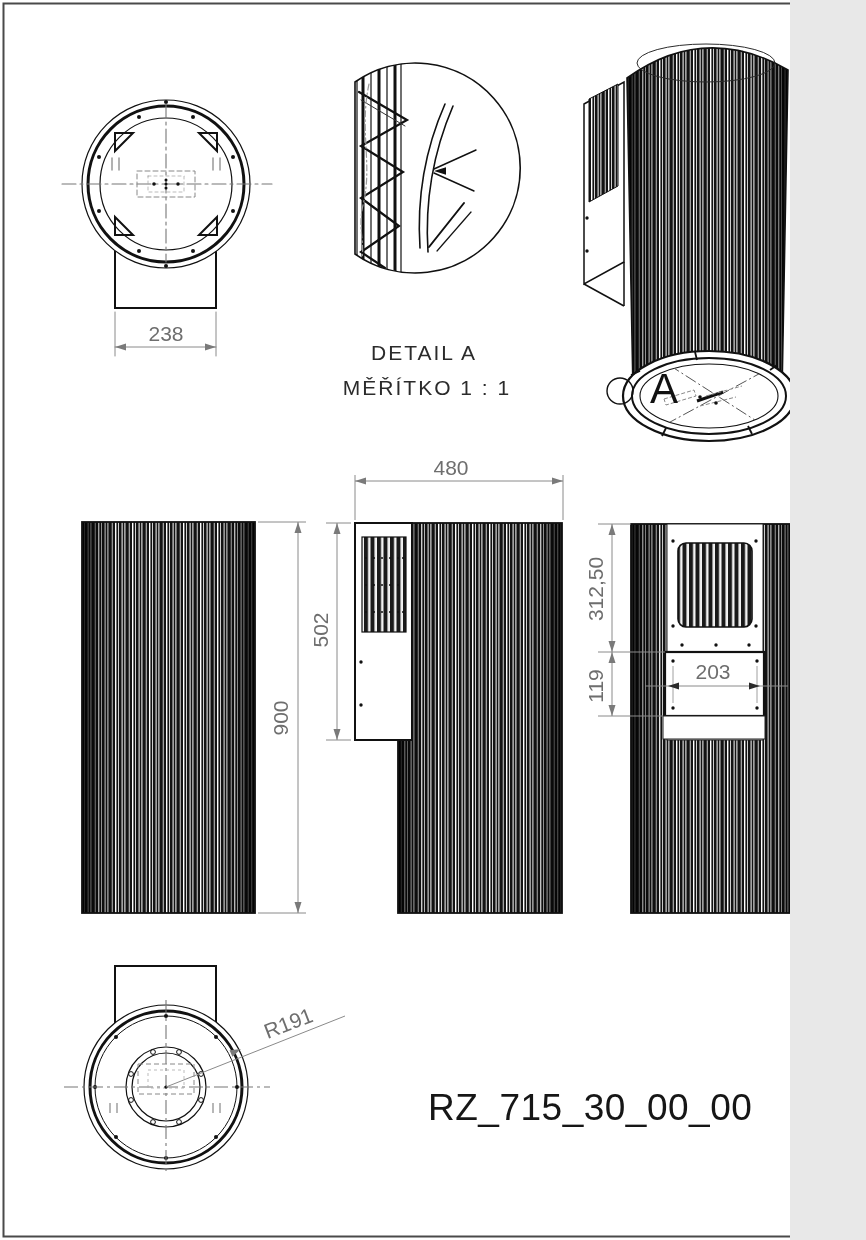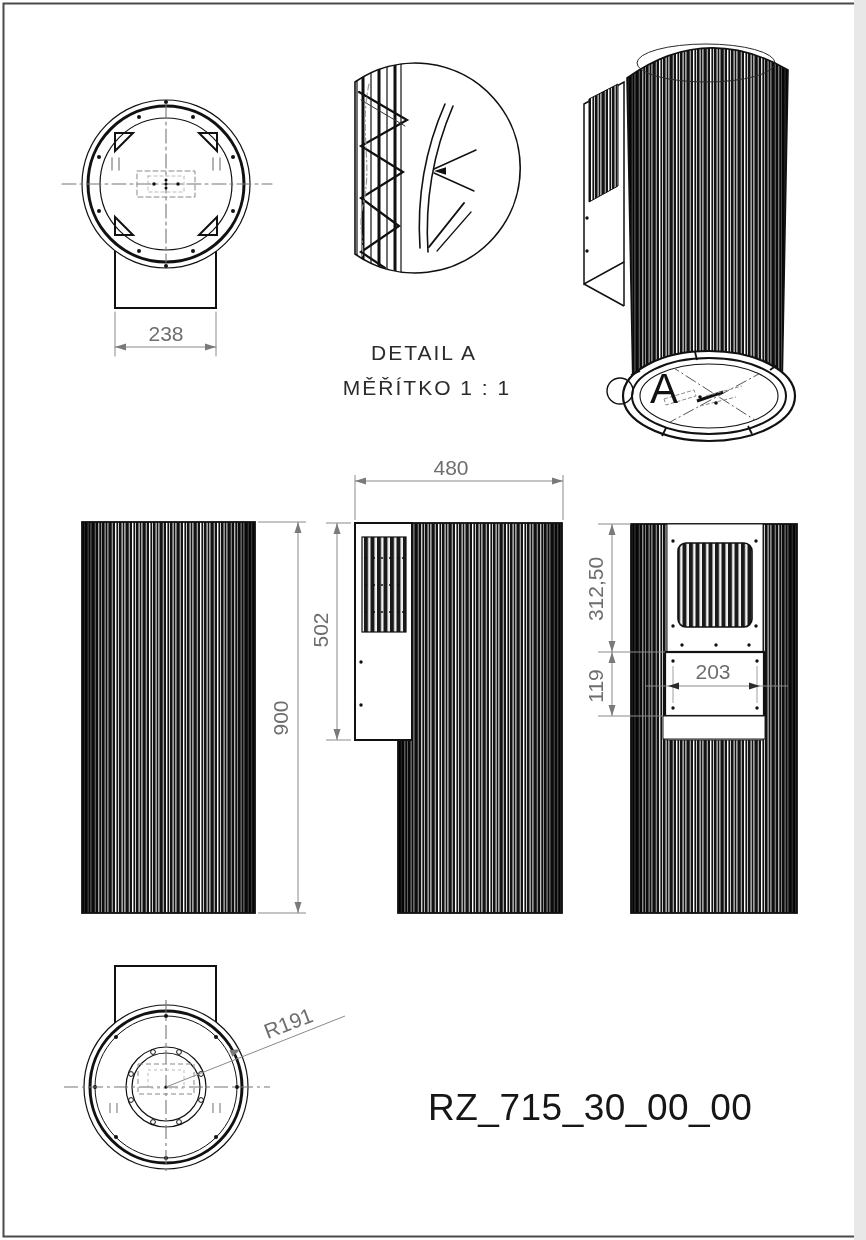--- a/index.html
+++ b/index.html
@@ -1,16 +1,16 @@
 <!DOCTYPE html>
 <html><head>
 <meta charset="utf-8">
 <style>
   html,body{margin:0;padding:0;background:#e8e8e8;}
-  .page{position:relative;width:854px;height:1240px;background:#ffffff;overflow:hidden;
+  .page{position:relative;width:790px;height:1240px;background:#ffffff;overflow:hidden;
         font-family:"Liberation Sans", sans-serif;}
   svg{display:block;}
   text{font-family:"Liberation Sans", sans-serif;}
   .dimtxt{fill:#6e6e6e;font-size:21px;}
   .dettxt{fill:#2b2b2b;font-size:21px;letter-spacing:2px;}
   .parttxt{fill:#161616;font-size:37px;letter-spacing:0.5px;}
   .marktxt{fill:#111;font-size:42px;}
 </style>
 </head>
 <body>

